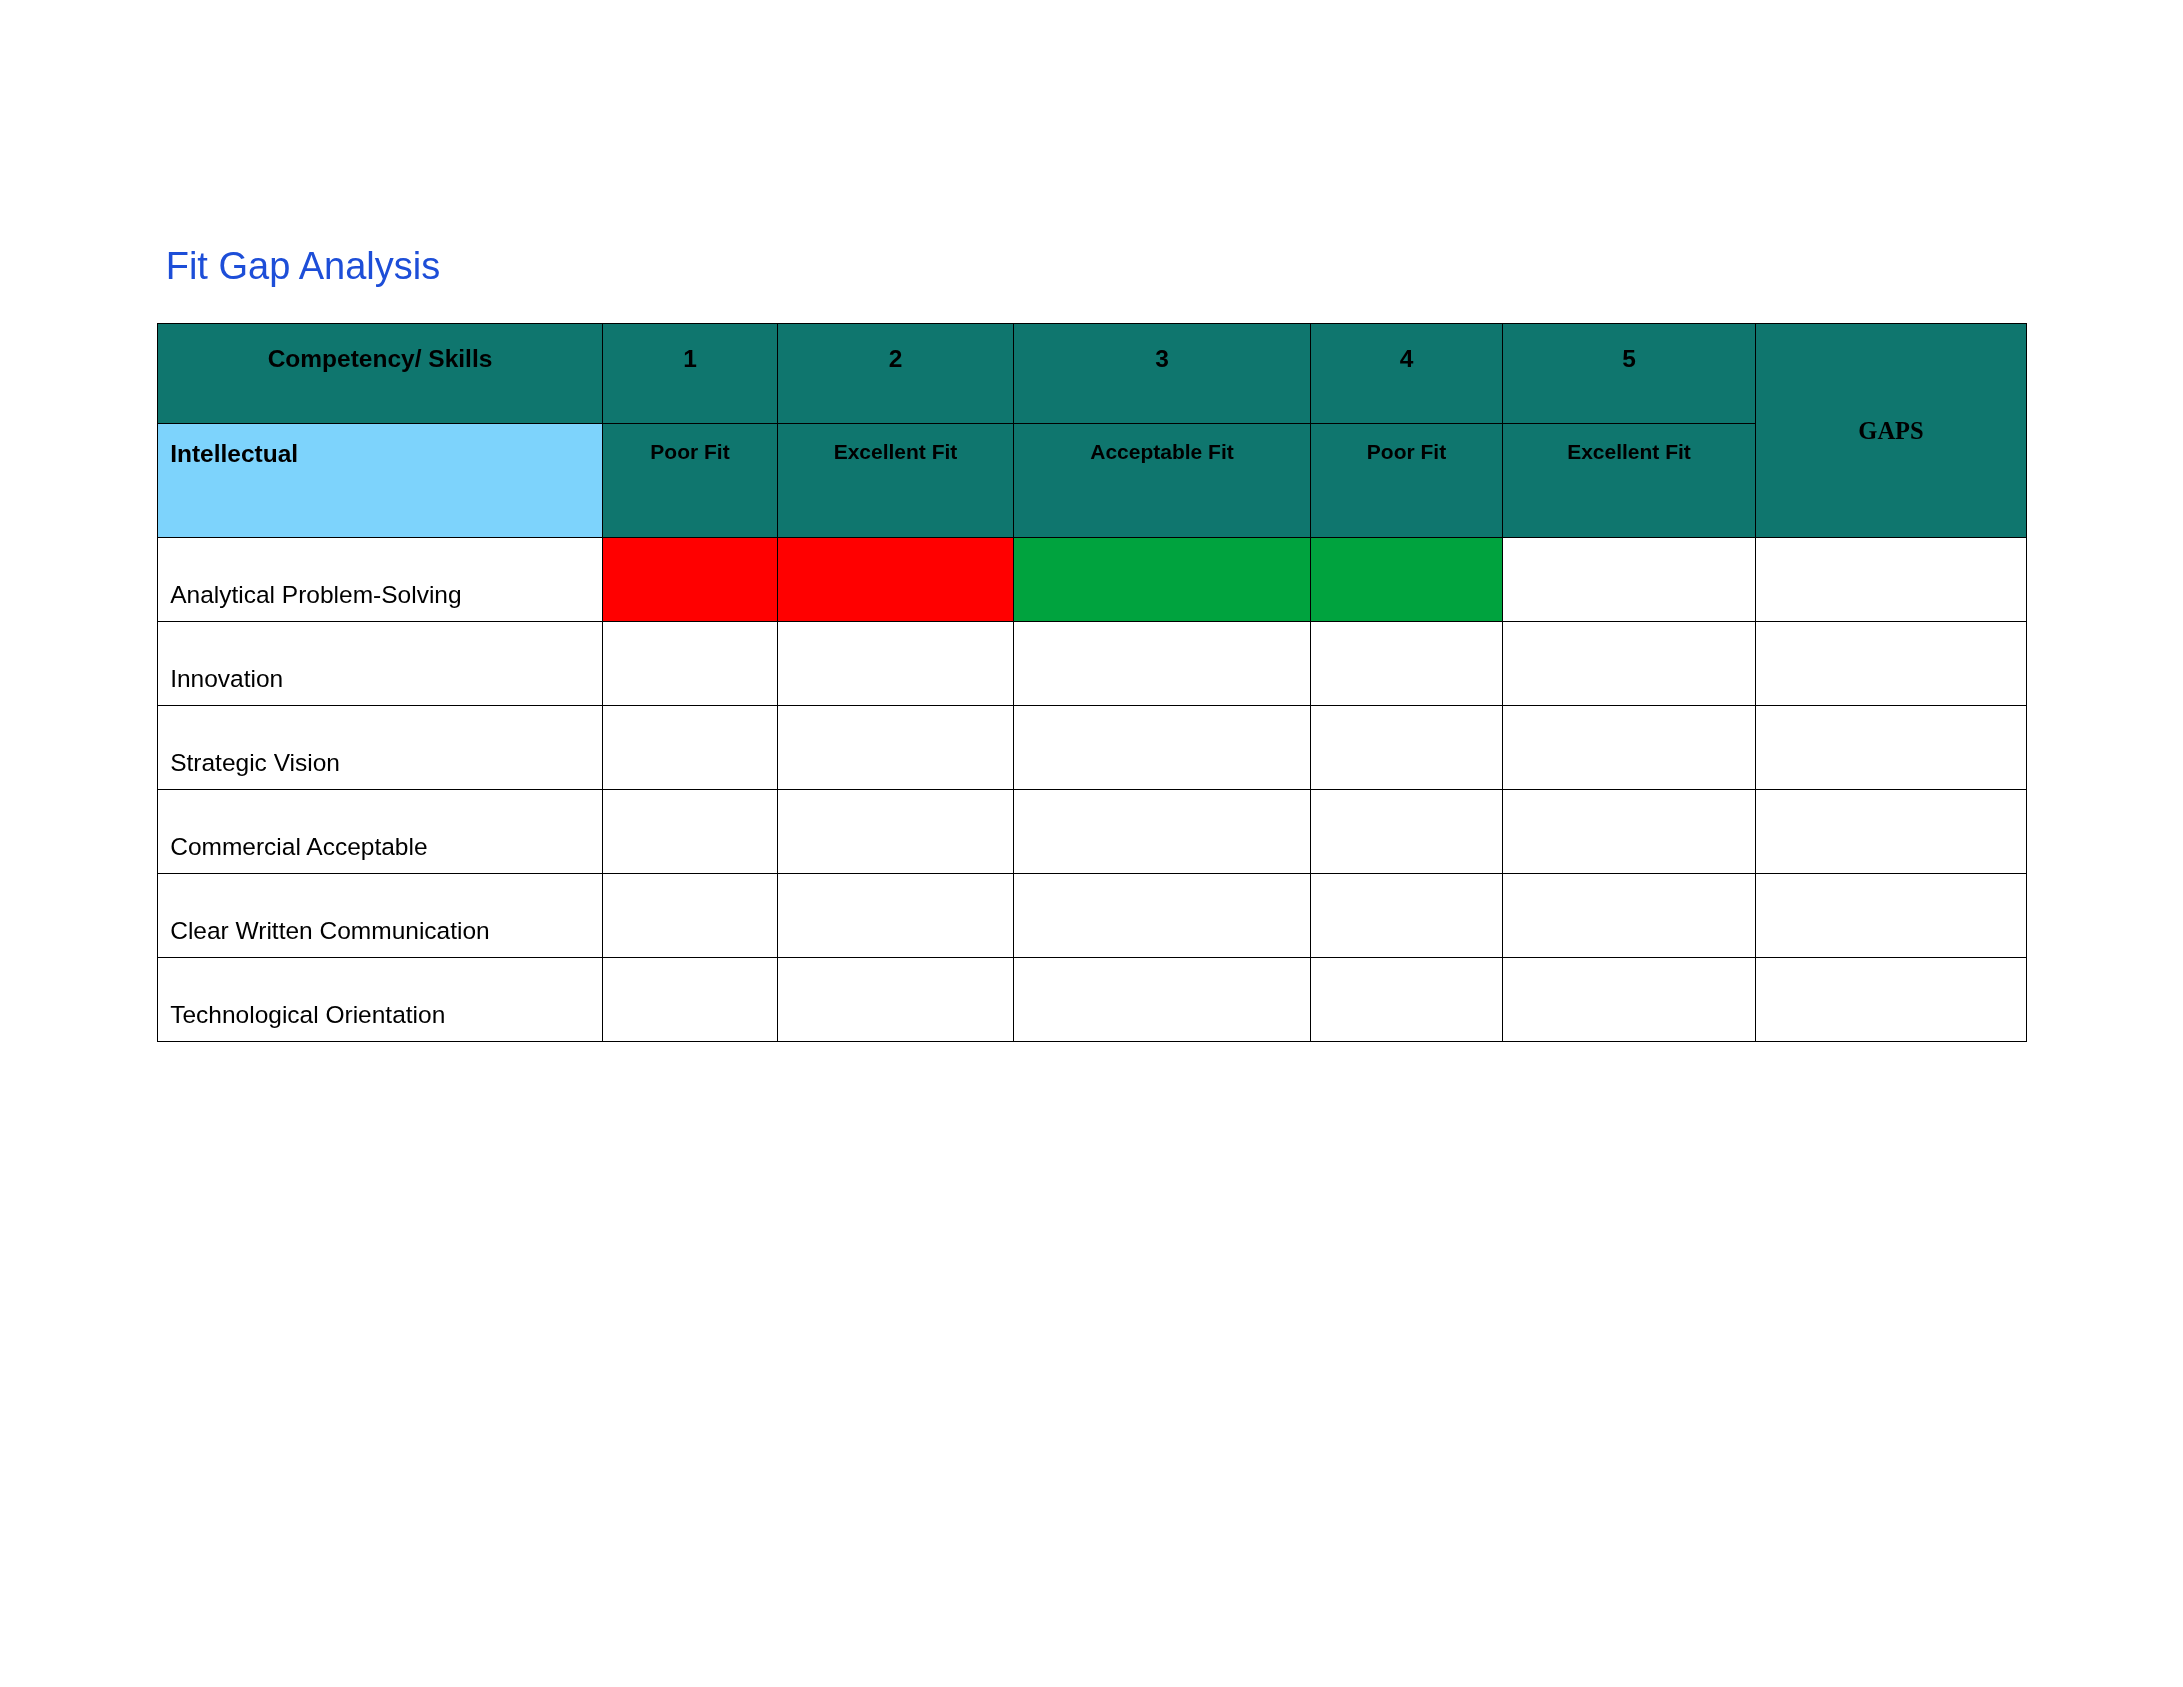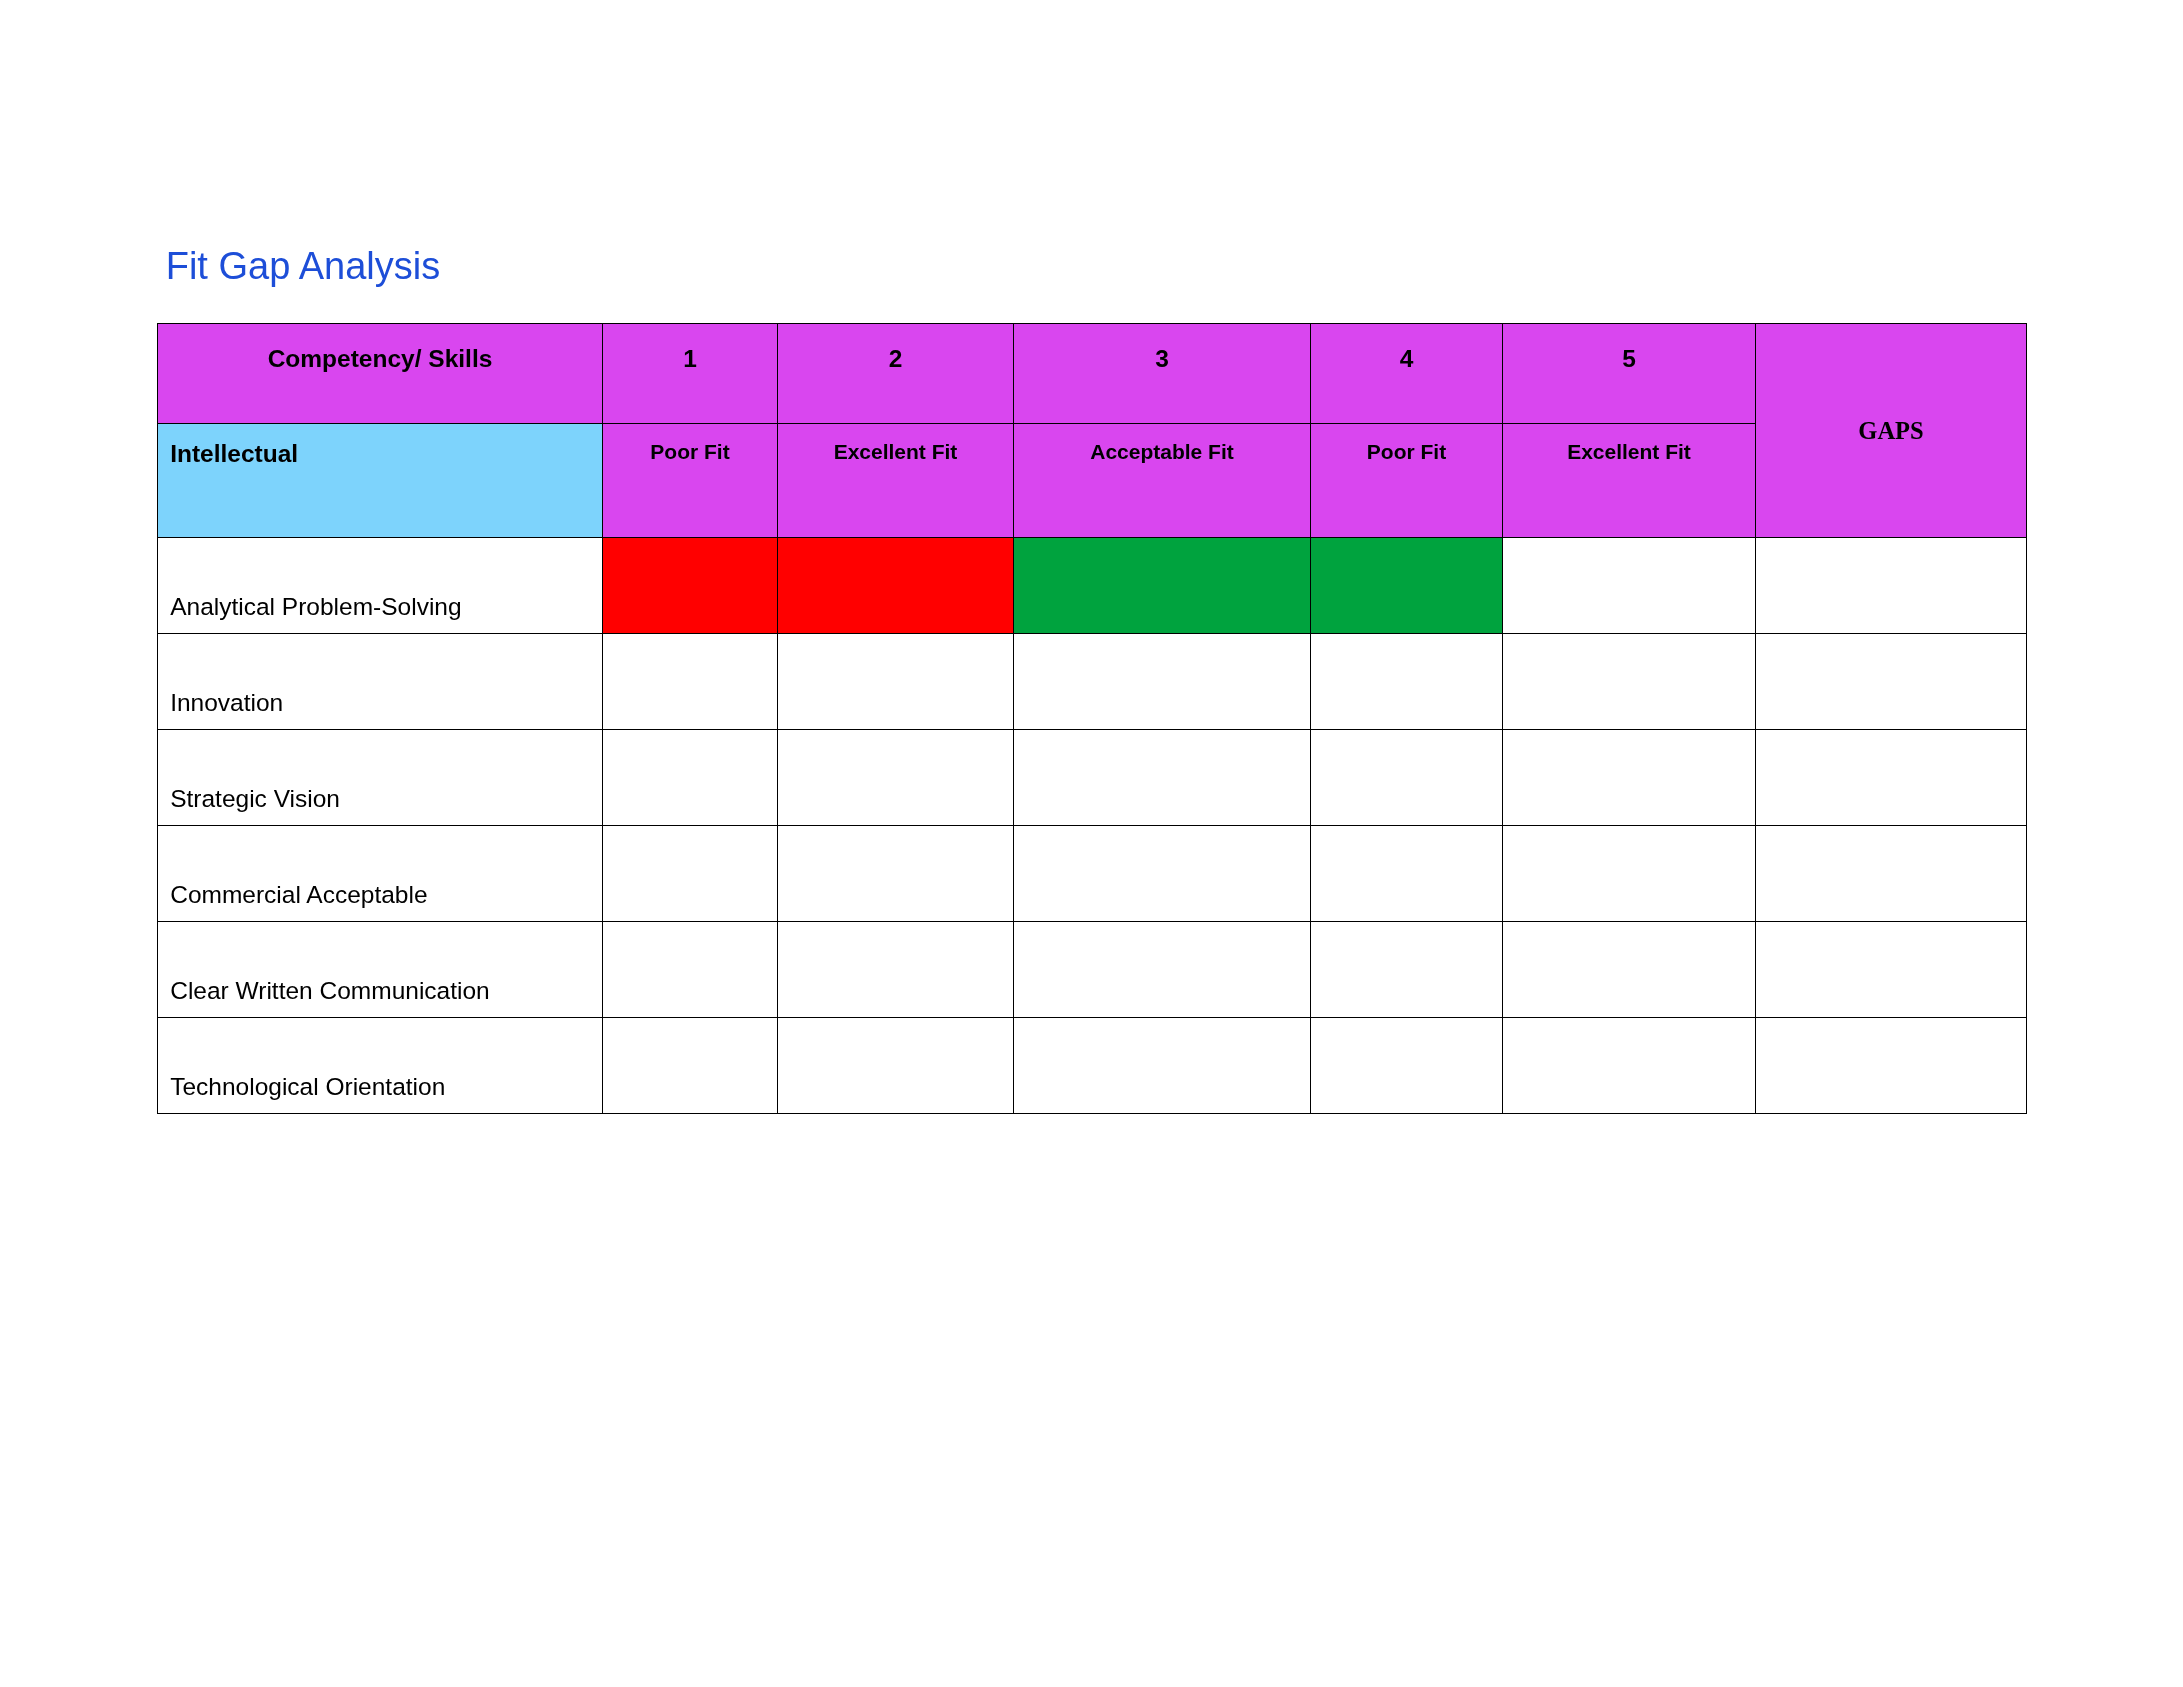--- a/index.html
+++ b/index.html
@@ -35,21 +35,21 @@
   
   col.c-comp  { width: 445px; }
   col.c-1     { width: 175px; }
   col.c-2     { width: 236px; }
   col.c-3     { width: 297px; }
   col.c-4     { width: 192px; }
   col.c-5     { width: 253px; }
   col.c-gaps  { width: 271px; }
 
   th {
-    background: #d946ef;
+    background: #0f766e;
     font-weight: 700;
     font-size: 24.5px;
     text-align: center;
     padding: 16px;
   }
   .hdr-competency {
     height: 100px;
     vertical-align: top;
     text-align: center;
     padding-top: 21px;
@@ -78,21 +78,21 @@
     font-size: 24.5px;
     background: #7dd3fc;
   }
 
   td.row-label {
     font-size: 24.5px;
     font-weight: 400;
     text-align: left;
     padding: 0 0 12.2px 12.2px;
     vertical-align: bottom;
-    height: 96px;
+    height: 84px;
     background: #ffffff;
   }
   td.cell {
     background: #ffffff;
   }
   td.cell.red   { background: #ff0000; }
   td.cell.green { background: #00a33e; }
 </style>
 </head>
 <body>

